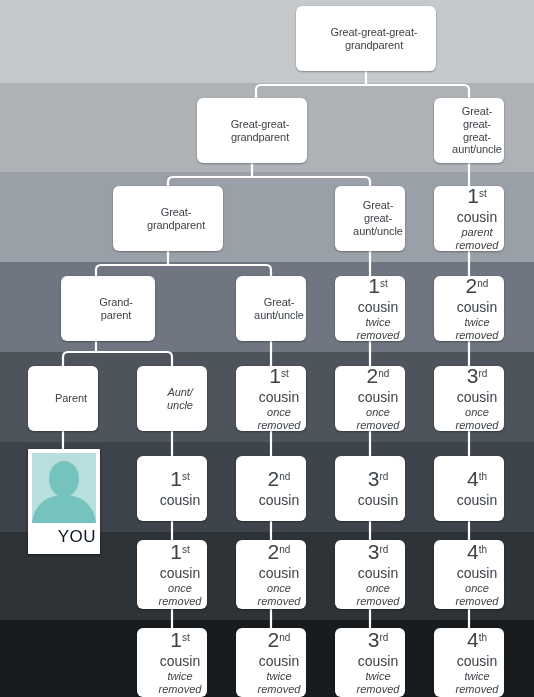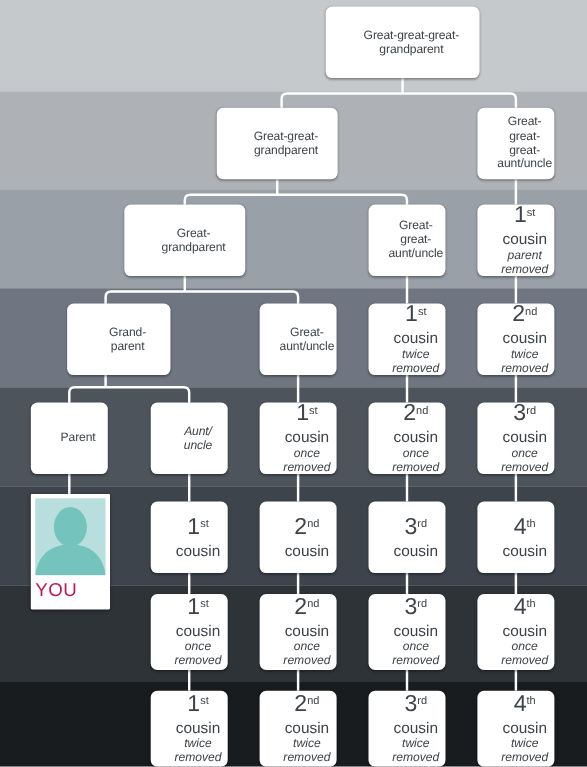--- a/index.html
+++ b/index.html
@@ -88,23 +88,23 @@
   #you-photo {
     width: 100%;
     height: 70px;
     background: #b8dfdd;
     display: block;
     position: relative;
     overflow: hidden;
   }
   #you-label {
     display: block;
-    text-align: left;
+    text-align: right;
     font-size: 17px;
-    color: #be185d;
+    color: #0f172a;
     padding: 4px 0 7px 0;
     letter-spacing: 0.5px;
   }
 </style>
 </head>
 <body>
 
 <div id="chart-root">
 
   <div id="bands-layer">

